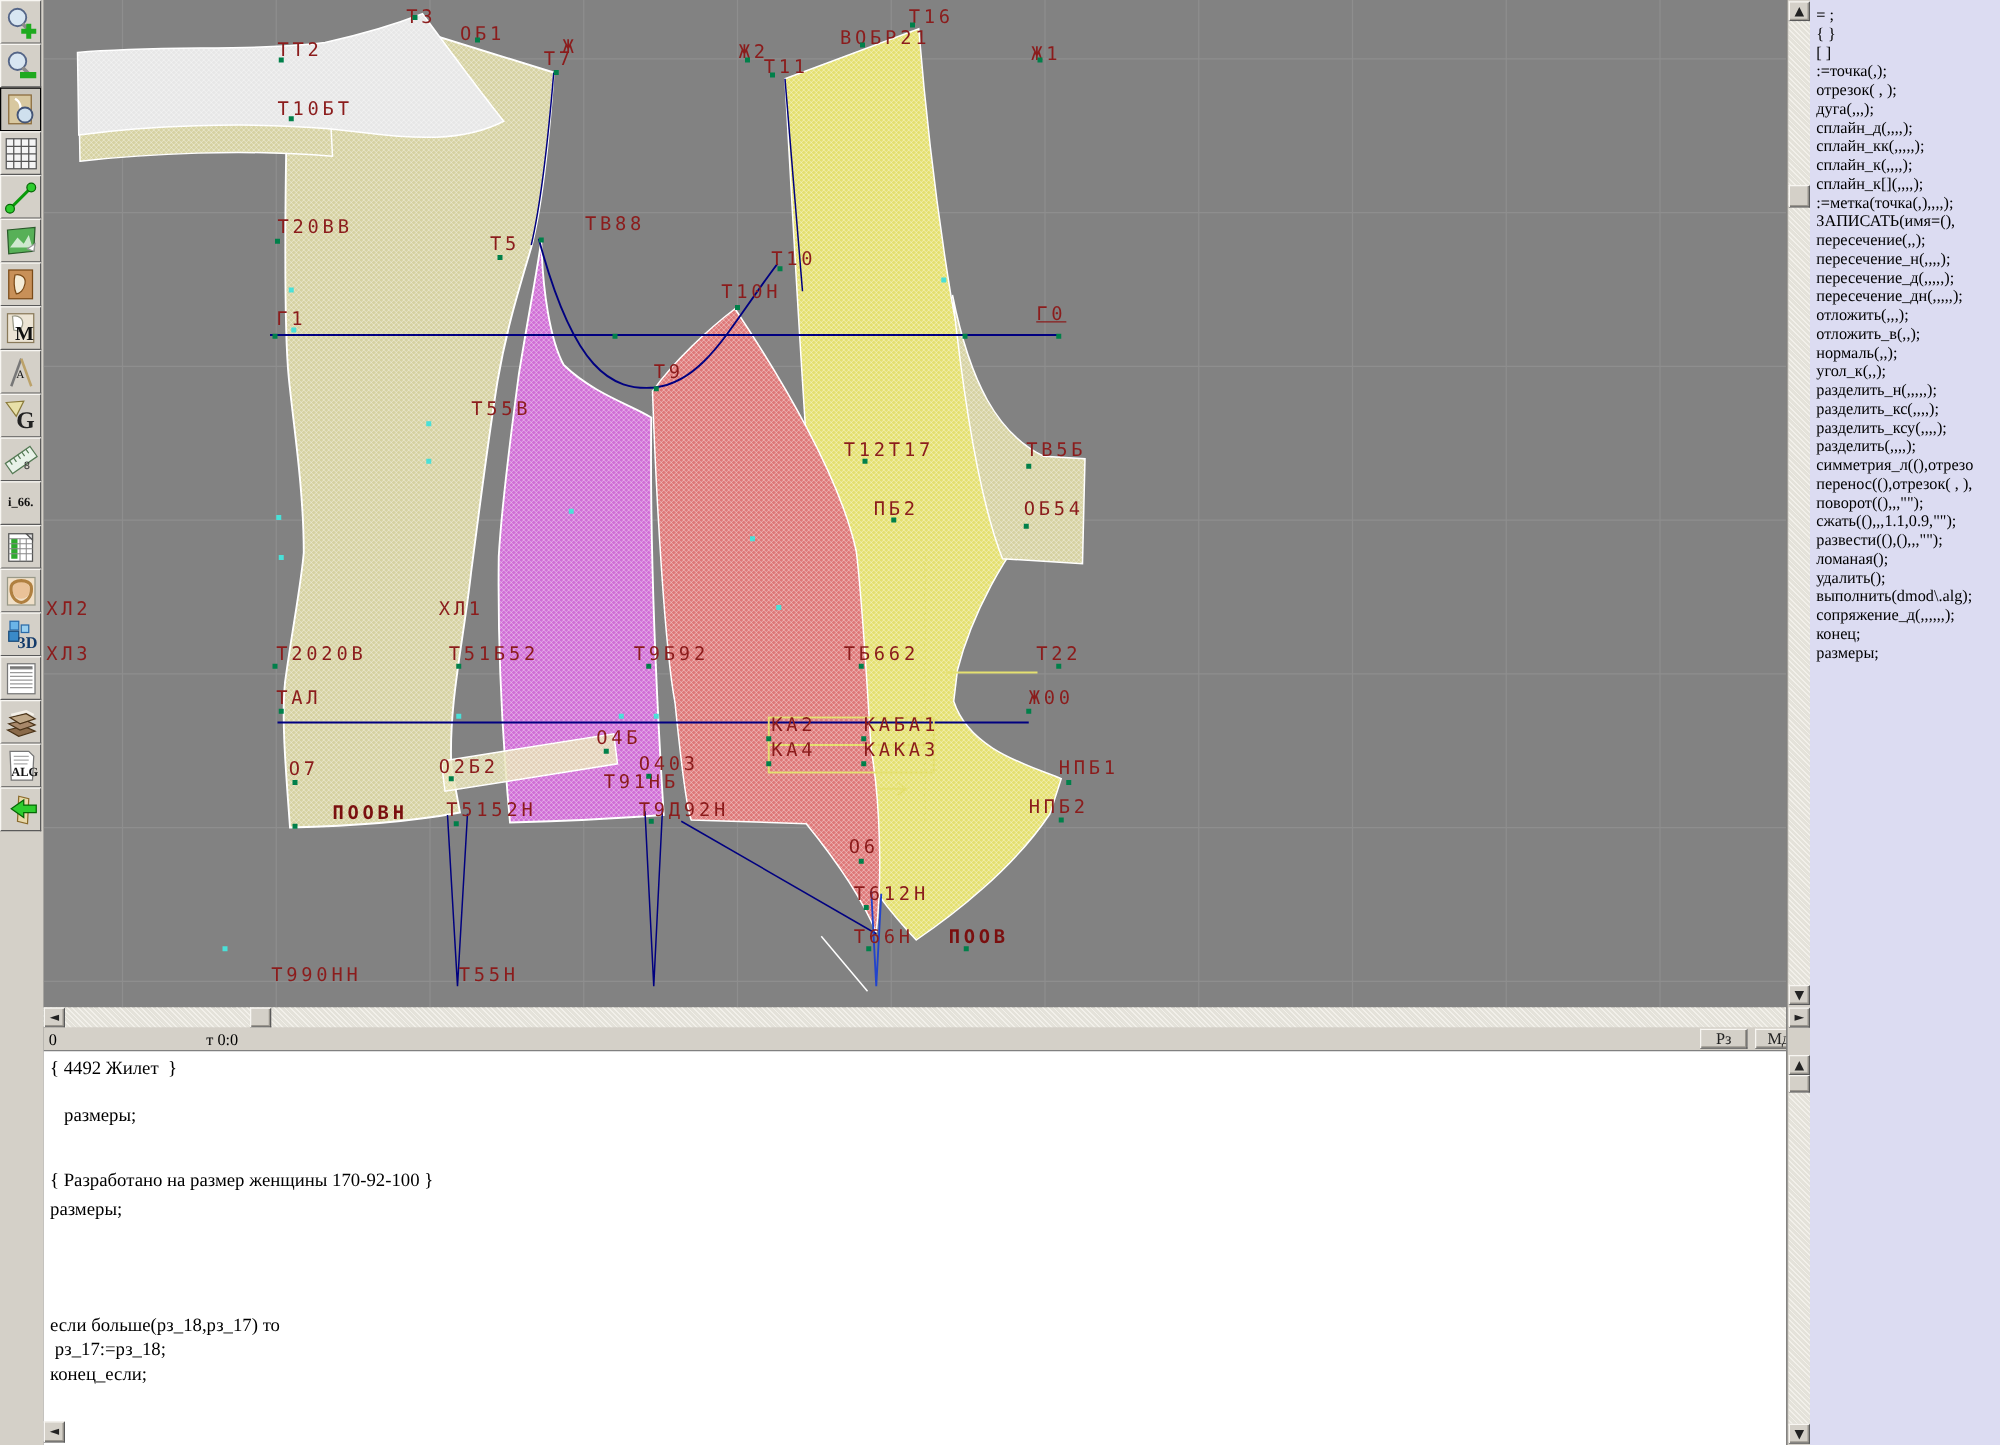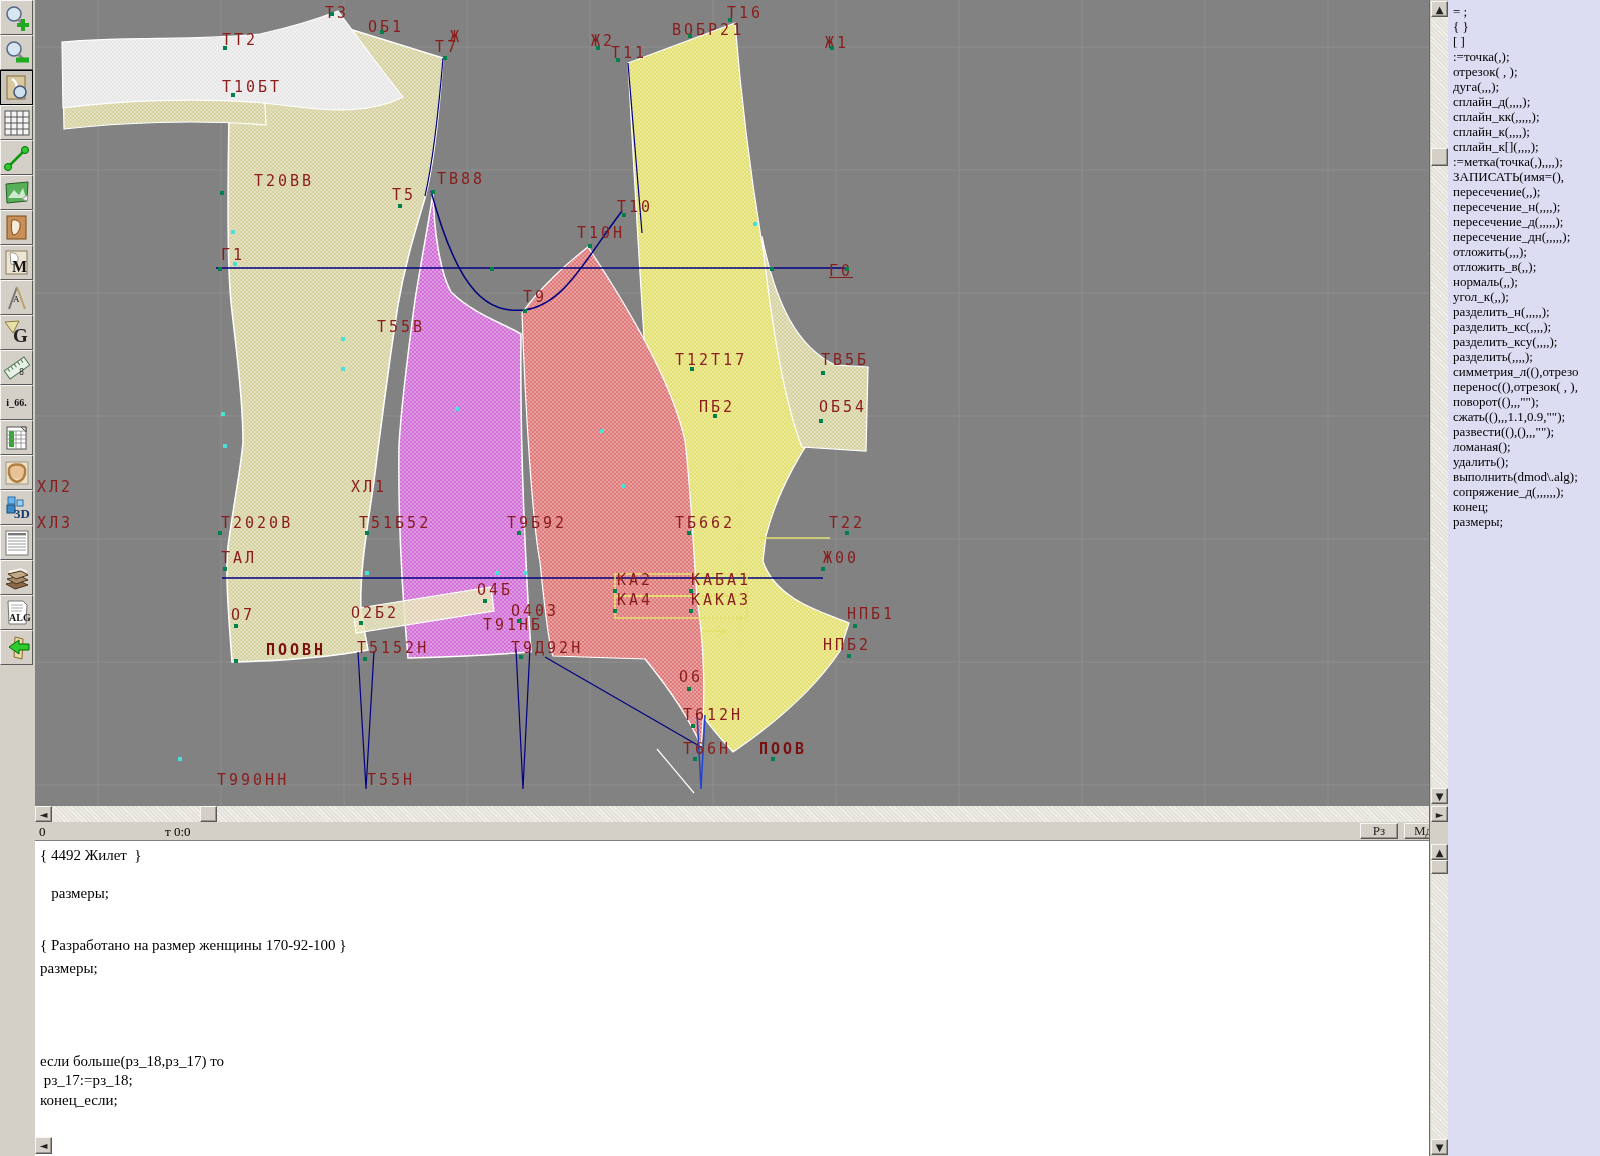--- a/index.html
+++ b/index.html
@@ -255,27 +255,27 @@
         <span class="cl" style="left: 333px; top: 20px;">ОБ1</span>
         <span class="cl" style="left: 187px; top: 33px;">ТТ2</span>
         <span class="cl" style="left: 415px; top: 30px;">Ж</span>
         <span class="cl" style="left: 400px; top: 40px;">Т7</span>
         <span class="cl" style="left: 556px; top: 34px;">Ж2</span>
         <span class="cl" style="left: 576px; top: 46px;">Т11</span>
         <span class="cl" style="left: 637px; top: 23px;">ВОБР21</span>
         <span class="cl" style="left: 692px; top: 6px;">Т16</span>
         <span class="cl" style="left: 790px; top: 36px;">Ж1</span>
         <span class="cl" style="left: 187px; top: 80px;">Т10БТ</span>
-        <span class="cl" style="left: 187px; top: 174px; margin-left: 32px;">Т20ВВ</span>
+        <span class="cl" style="left: 187px; top: 174px;">Т20ВВ</span>
         <span class="cl" style="left: 357px; top: 188px;">Т5</span>
-        <span class="cl" style="left: 402px; top: 172px;">ТВ88</span>
+        <span class="cl" style="left: 385px; top: 172px; padding-left: 48px;">ТВ88</span>
         <span class="cl" style="left: 582px; top: 200px;">Т10</span>
         <span class="cl" style="left: 542px; top: 226px;">Т10Н</span>
         <span class="cl" style="left: 186px; top: 248px;">Г1</span>
-        <span class="cl" style="left: 794px; top: 264px; text-decoration: underline;">Г0</span>
+        <span class="cl" style="left: 794px; top: 244px; text-decoration: underline;">Г0</span>
         <span class="cl" style="left: 488px; top: 290px;">Т9</span>
         <span class="cl" style="left: 342px; top: 320px;">Т55В</span>
         <span class="cl" style="left: 640px; top: 353px;">Т12Т17</span>
         <span class="cl" style="left: 786px; top: 353px;">ТВ5Б</span>
         <span class="cl" style="left: 664px; top: 400px;">ПБ2</span>
         <span class="cl" style="left: 784px; top: 400px;">ОБ54</span>
         <span class="cl" style="left: 2px; top: 480px;">ХЛ2</span>
         <span class="cl" style="left: 316px; top: 480px;">ХЛ1</span>
         <span class="cl" style="left: 2px; top: 516px;">ХЛ3</span>
         <span class="cl" style="left: 186px; top: 516px;">Т2020В</span>

